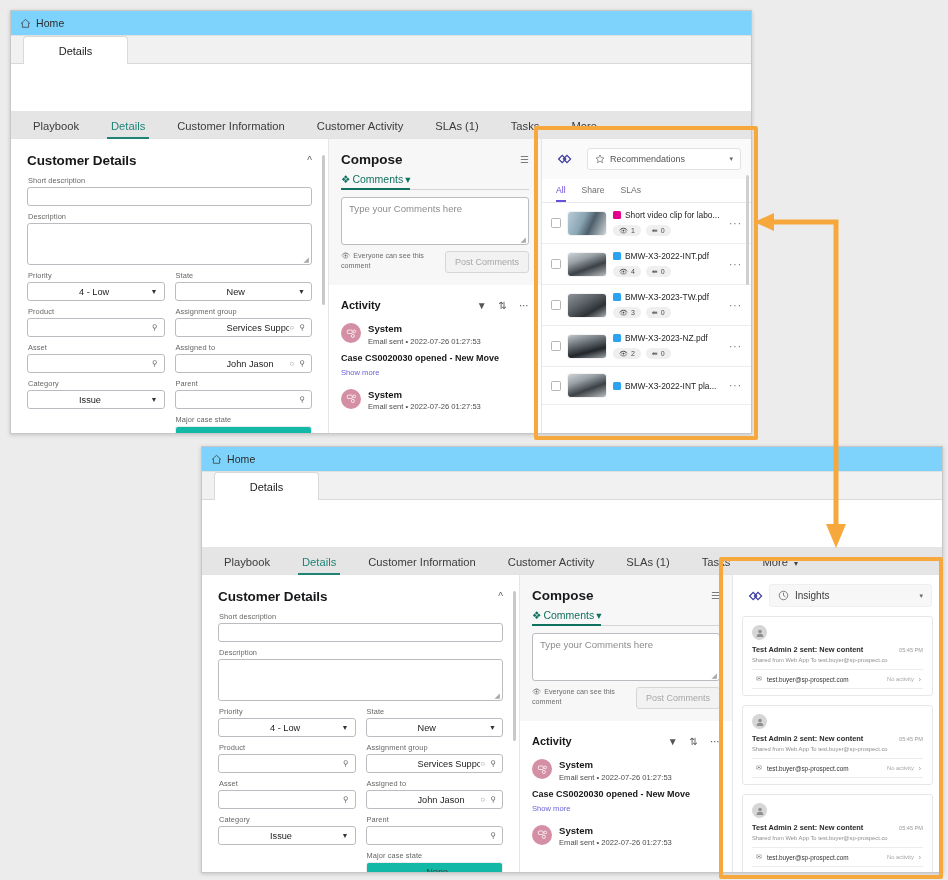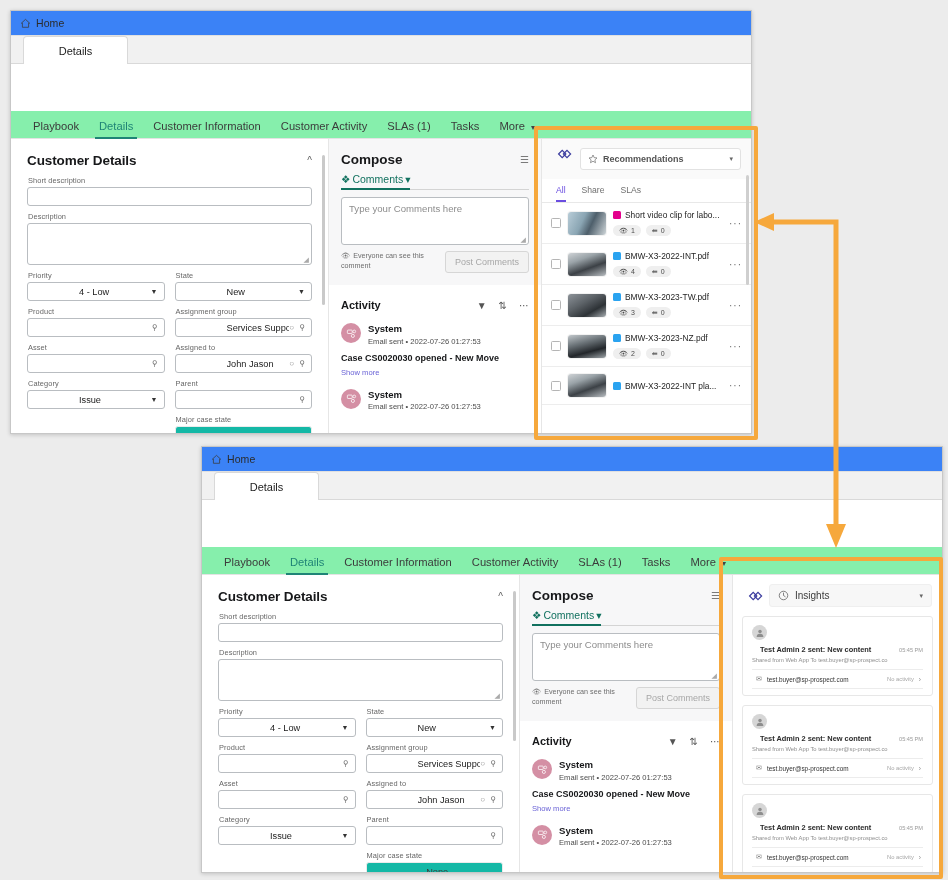--- a/index.html
+++ b/index.html
@@ -13,42 +13,42 @@
     position:absolute;background:#ffffff;
     border:1px solid #c7c7c7;
     box-shadow:0 1px 4px rgba(0,0,0,.18);
     overflow:hidden;
   }
   #win-top{left:10px;top:10px;width:740px;height:422px;}
   #win-bottom{left:201px;top:446px;width:740px;height:425px;}
 
   
   .chrome-bar{
-    height:24px;background:#3b82f6;border-bottom:1px solid #e0e0e0;
+    height:24px;background:#7dd3fc;border-bottom:1px solid #e0e0e0;
     display:flex;align-items:center;padding-left:9px;gap:5px;
   }
   .chrome-bar .home-ico{width:11px;height:11px;display:block;}
   .chrome-bar .home-label{font-size:10.5px;color:#2b2b2b;letter-spacing:.1px;}
   .tab-strip{
     height:27px;background:#f1f1f1;position:relative;
     border-bottom:1px solid #d9d9d9;
   }
   .browser-tab{
     position:absolute;left:12px;top:0;width:103px;height:27px;
     background:#ffffff;border:1px solid #d9d9d9;border-bottom:none;
     border-radius:4px 4px 0 0;
     display:flex;align-items:center;justify-content:center;
     font-size:11px;color:#222;
   }
   .page-blank{height:47px;background:#fff;}
 
   
   .app-tabs{
-    display:flex;align-items:flex-end;gap:0;
-    height:27px;border-bottom:1px solid #e3e3e3;background:#86efac;
+    display:flex;align-items:flex-end;gap:12px;
+    height:27px;border-bottom:1px solid #e3e3e3;background:#e5e5e5;
     padding-left:12px;
   }
   .app-tab{
     font-size:11.2px;color:#3b3b3b;padding:0 10px 6px 10px;
     position:relative;white-space:nowrap;
   }
   .app-tab.active{color:#1f8476;font-weight:400;}
   .app-tab.active:after{
     content:"";position:absolute;left:6px;right:6px;bottom:-1px;height:2px;
     background:#1f8476;
@@ -120,21 +120,21 @@
     width:20px;height:20px;border-radius:50%;background:#d48fa4;flex:none;
     display:flex;align-items:center;justify-content:center;
   }
   .act-who{font-size:9.6px;font-weight:bold;color:#17181a;line-height:1.2;}
   .act-sub{font-size:7.6px;color:#4c4c4c;margin-top:2px;}
   .act-body{font-size:9px;font-weight:bold;color:#17181a;margin-top:7px;}
   .act-more{font-size:7.6px;color:#6a63d6;margin-top:5px;}
 
   
   .rec-head{
-    display:flex;gap:4px;padding:9px 10px;background:#fafafa;font-weight:bold;
+    display:flex;align-items:center;gap:11px;padding:9px 10px;background:#fafafa;
   }
   .logo{width:24px;height:12px;flex:none;}
   .rec-select{
     flex:1;border:1px solid #e2e2e2;border-radius:3px;background:#fff;
     height:20px;display:flex;align-items:center;gap:5px;padding:0 7px;
     font-size:9px;color:#545454;
   }
   .rec-select .sel-caret{margin-left:auto;font-size:7px;color:#666;}
   .rec-tabs{display:flex;gap:16px;padding:6px 14px 0 14px;border-bottom:1px solid #e8e8e8;}
   .rec-tab{font-size:8.6px;color:#6f6f6f;padding-bottom:5px;}
@@ -171,21 +171,21 @@
   .ins-select .sel-caret{margin-left:auto;font-size:7px;color:#666;}
   .ins-list{padding:0 9px;}
   .ins-card{
     border:1px solid #e7e7e7;border-radius:3px;background:#fff;
     padding:8px 9px 6px 9px;margin-bottom:9px;
   }
   .ins-ava{
     width:15px;height:15px;border-radius:50%;background:#d6d6d6;
     display:flex;align-items:center;justify-content:center;margin-bottom:5px;
   }
-  .ins-top{display:flex;align-items:baseline;justify-content:space-between;gap:22px;margin-left:8px;}
+  .ins-top{display:flex;align-items:baseline;justify-content:space-between;gap:22px;}
   .ins-subject{font-size:7.4px;font-weight:bold;color:#2a2a2a;}
   .ins-time{font-size:5.6px;color:#9a9a9a;white-space:nowrap;}
   .ins-sub{font-size:5.8px;color:#8e8e8e;margin-top:3px;}
   .ins-div{height:1px;background:#ececec;margin:6px 0 0 0;}
   .ins-row{display:flex;align-items:center;gap:5px;padding:5px 2px 5px 4px;}
   .ins-mail-ico{font-size:7px;color:#7a7a7a;}
   .ins-email{font-size:6.4px;color:#333;flex:1;}
   .ins-act{font-size:5.8px;color:#a6a6a6;}
   .ins-arrow{font-size:6.5px;color:#8a8a8a;}
   .ins-botline{height:1px;background:#ececec;}

